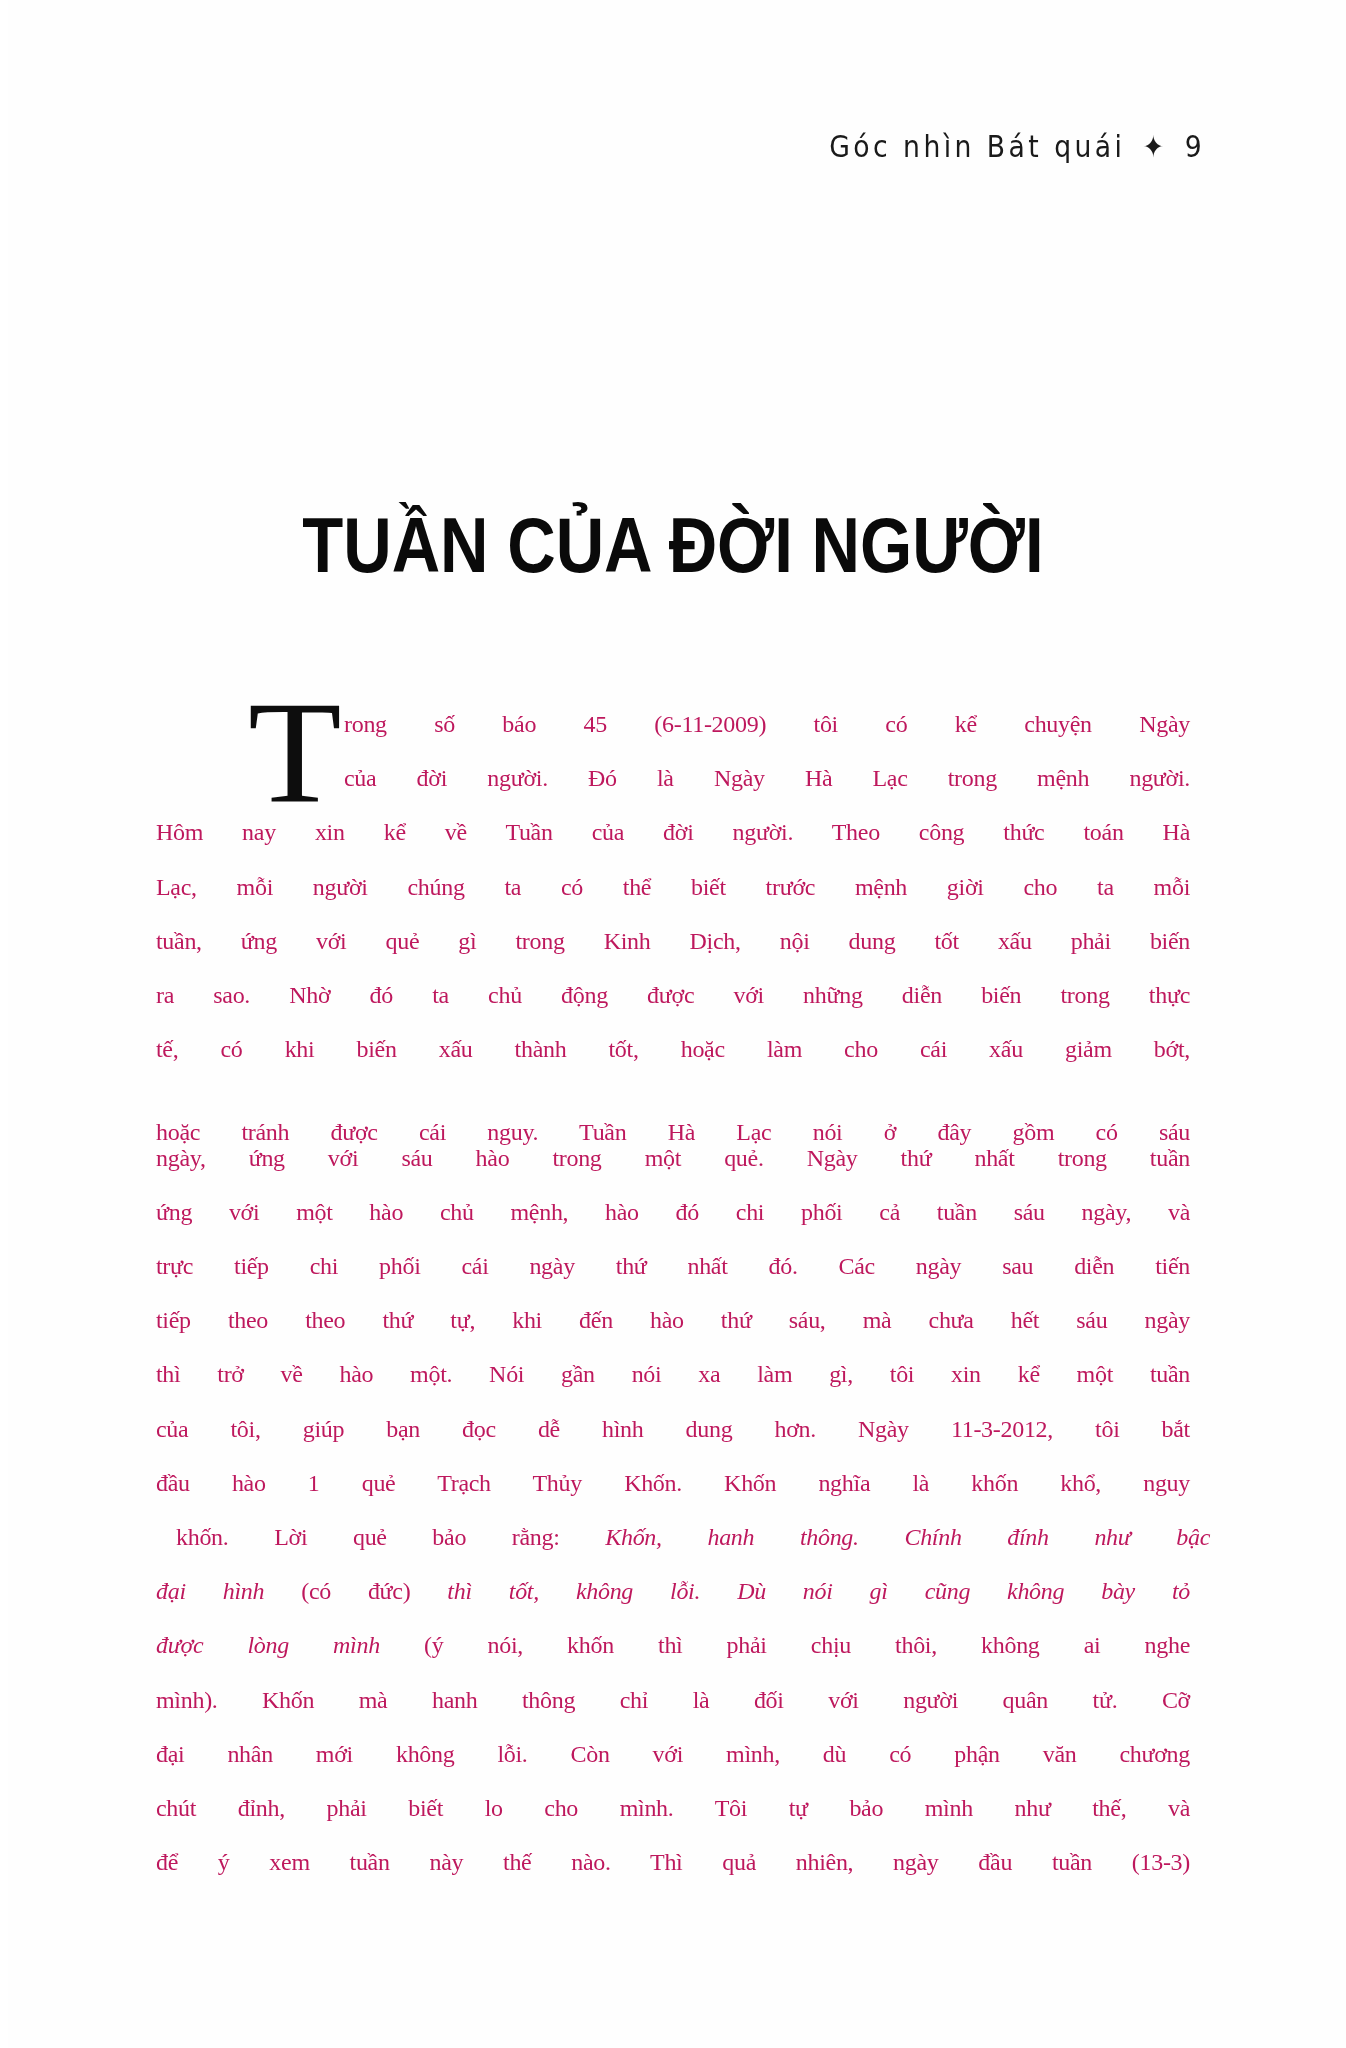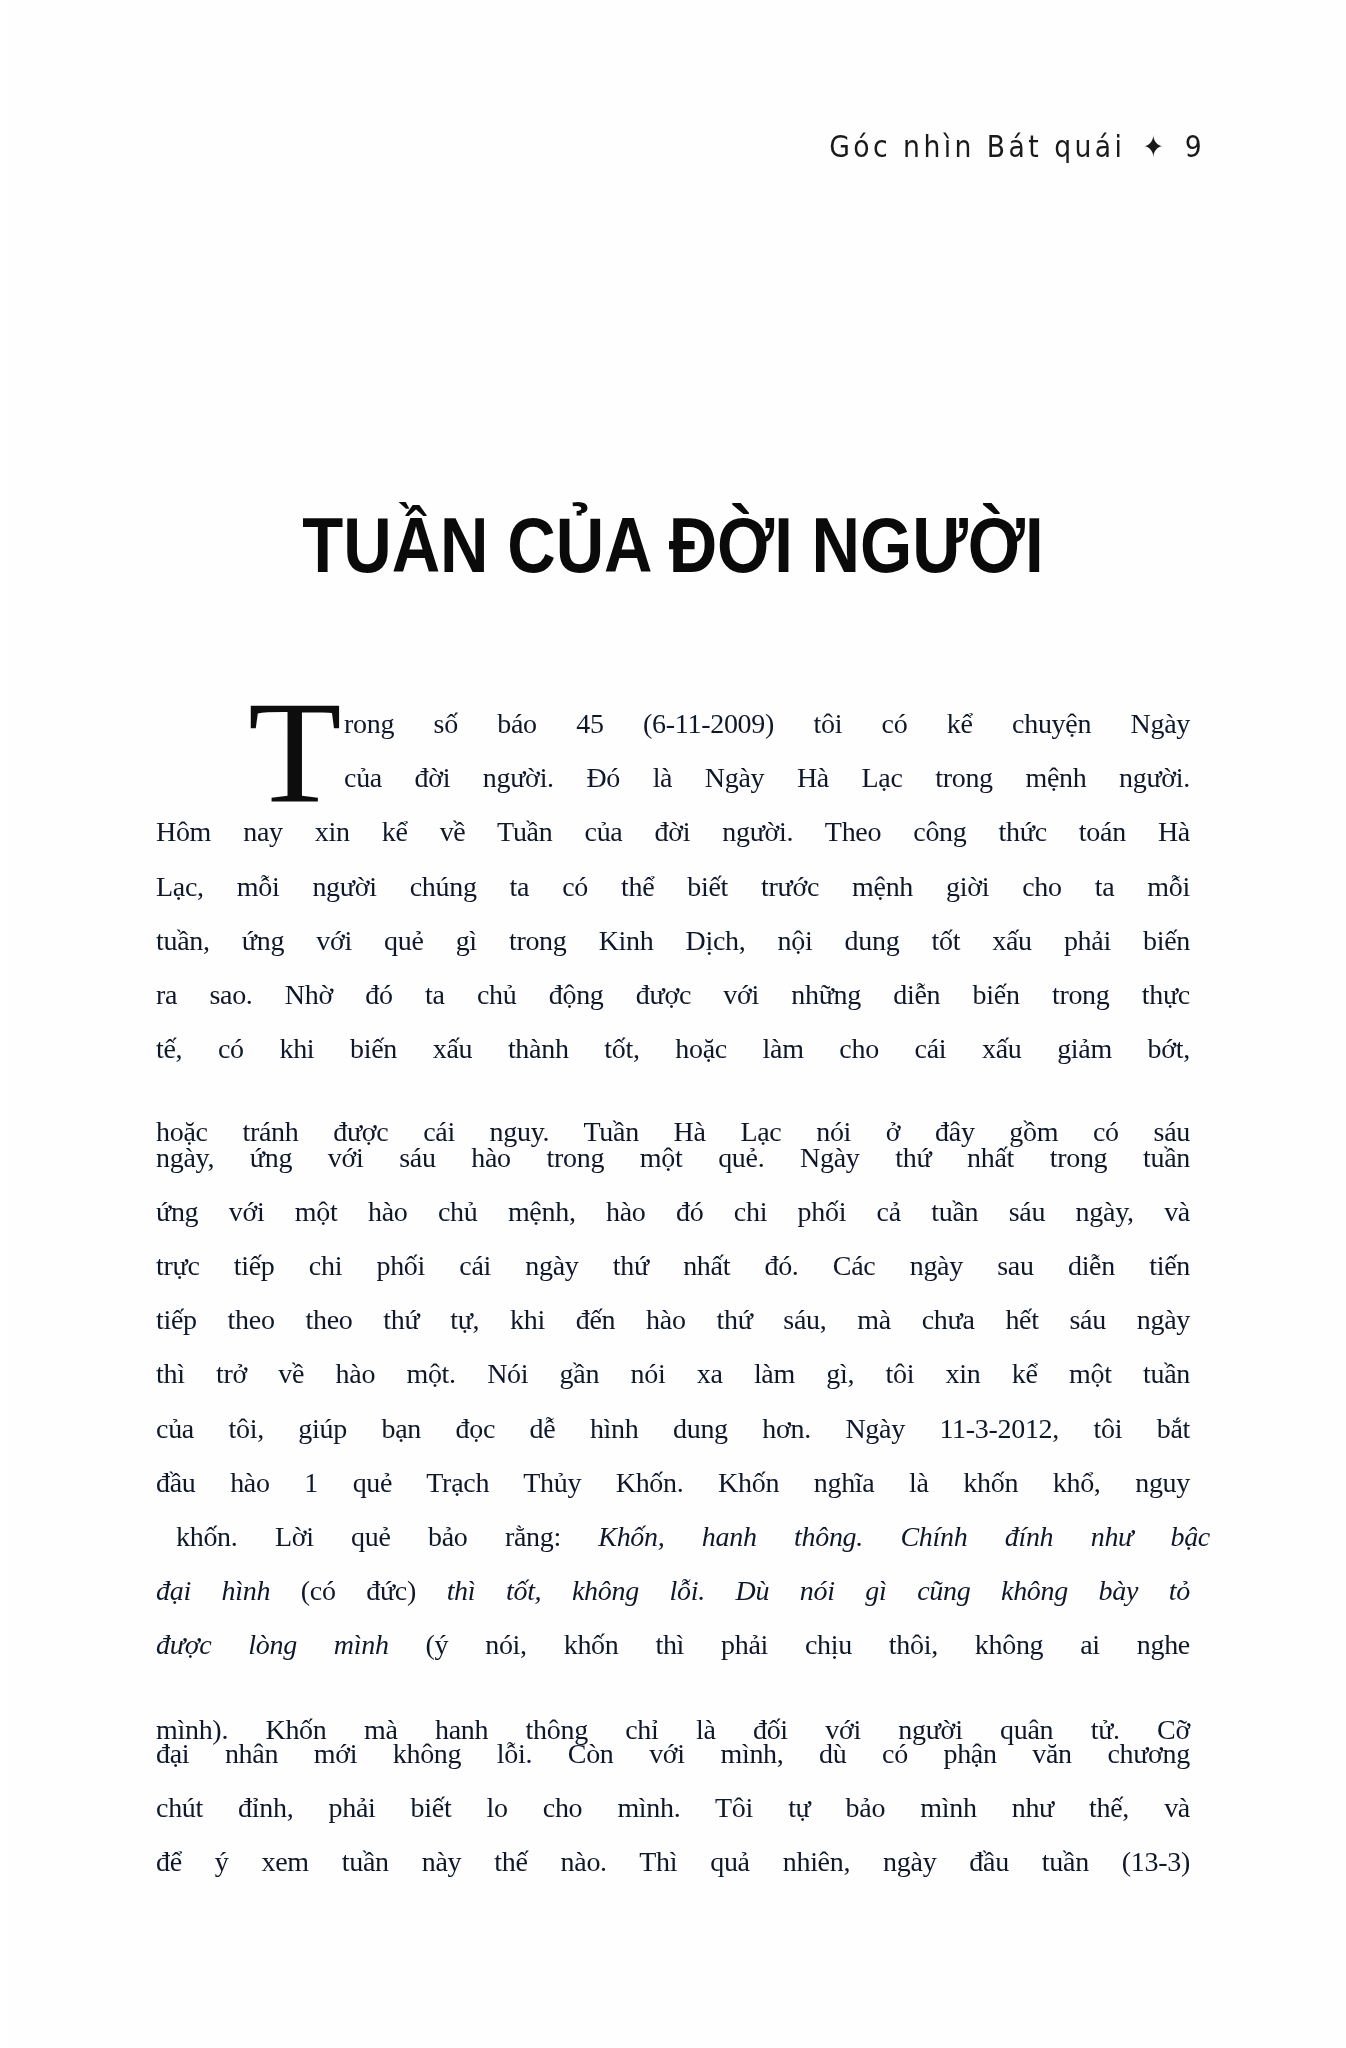--- a/index.html
+++ b/index.html
@@ -59,26 +59,26 @@
     .body-text {
       position: absolute;
       left: 148px;
       top: 0;
       width: 1034px;
     }
     .line {
       position: absolute;
       left: 0;
       width: 1034px;
-      font-size: 28px;
+      font-size: 24px;
       line-height: 44px;
       white-space: nowrap;
       text-align: justify;
       text-align-last: justify;
-      color: #0f172a;
+      color: #be185d;
       letter-spacing: -0.3px;
     }
     .line.indent { left: 188px; width: 846px; }
     .line.last { text-align-last: justify; }
     .drop-cap {
       position: absolute;
       left: 240px;
       top: 688px;
       font-family: "Liberation Serif", "DejaVu Serif", serif;
       font-size: 146px;
@@ -116,19 +116,19 @@
       <div class="line" style="top: 1135.6px;"><span>ngày, ứng với sáu hào trong một quẻ. Ngày thứ nhất trong tuần</span></div>
       <div class="line" style="top: 1189.8px;"><span>ứng với một hào chủ mệnh, hào đó chi phối cả tuần sáu ngày, và</span></div>
       <div class="line" style="top: 1244px;"><span>trực tiếp chi phối cái ngày thứ nhất đó. Các ngày sau diễn tiến</span></div>
       <div class="line" style="top: 1298.2px;"><span>tiếp theo theo thứ tự, khi đến hào thứ sáu, mà chưa hết sáu ngày</span></div>
       <div class="line" style="top: 1352.4px;"><span>thì trở về hào một. Nói gần nói xa làm gì, tôi xin kể một tuần</span></div>
       <div class="line" style="top: 1406.6px;"><span>của tôi, giúp bạn đọc dễ hình dung hơn. Ngày 11-3-2012, tôi bắt</span></div>
       <div class="line" style="top: 1460.8px;"><span>đầu hào 1 quẻ Trạch Thủy Khốn. Khốn nghĩa là khốn khổ, nguy</span></div>
       <div class="line" style="top: 1515px; margin-left: 20px;"><span>khốn. Lời quẻ bảo rằng: </span><span class="ital">Khốn, hanh thông. Chính đính như bậc</span></div>
       <div class="line" style="top: 1569.2px;"><span class="ital">đại hình</span><span> (có đức) </span><span class="ital">thì tốt, không lỗi. Dù nói gì cũng không bày tỏ</span></div>
       <div class="line" style="top: 1623.4px;"><span class="ital">được lòng mình</span><span> (ý nói, khốn thì phải chịu thôi, không ai nghe</span></div>
-      <div class="line" style="top: 1677.6px; margin-top: 30px;"><span>mình). Khốn mà hanh thông chỉ là đối với người quân tử. Cỡ</span></div>
+      <div class="line" style="top: 1677.6px;"><span>mình). Khốn mà hanh thông chỉ là đối với người quân tử. Cỡ</span></div>
       <div class="line" style="top: 1731.8px;"><span>đại nhân mới không lỗi. Còn với mình, dù có phận văn chương</span></div>
       <div class="line" style="top: 1786px;"><span>chút đỉnh, phải biết lo cho mình. Tôi tự bảo mình như thế, và</span></div>
       <div class="line last" style="top: 1840.2px;"><span>để ý xem tuần này thế nào. Thì quả nhiên, ngày đầu tuần (13-3)</span></div>
     </div>
 
 </div>
 
 </body></html>

